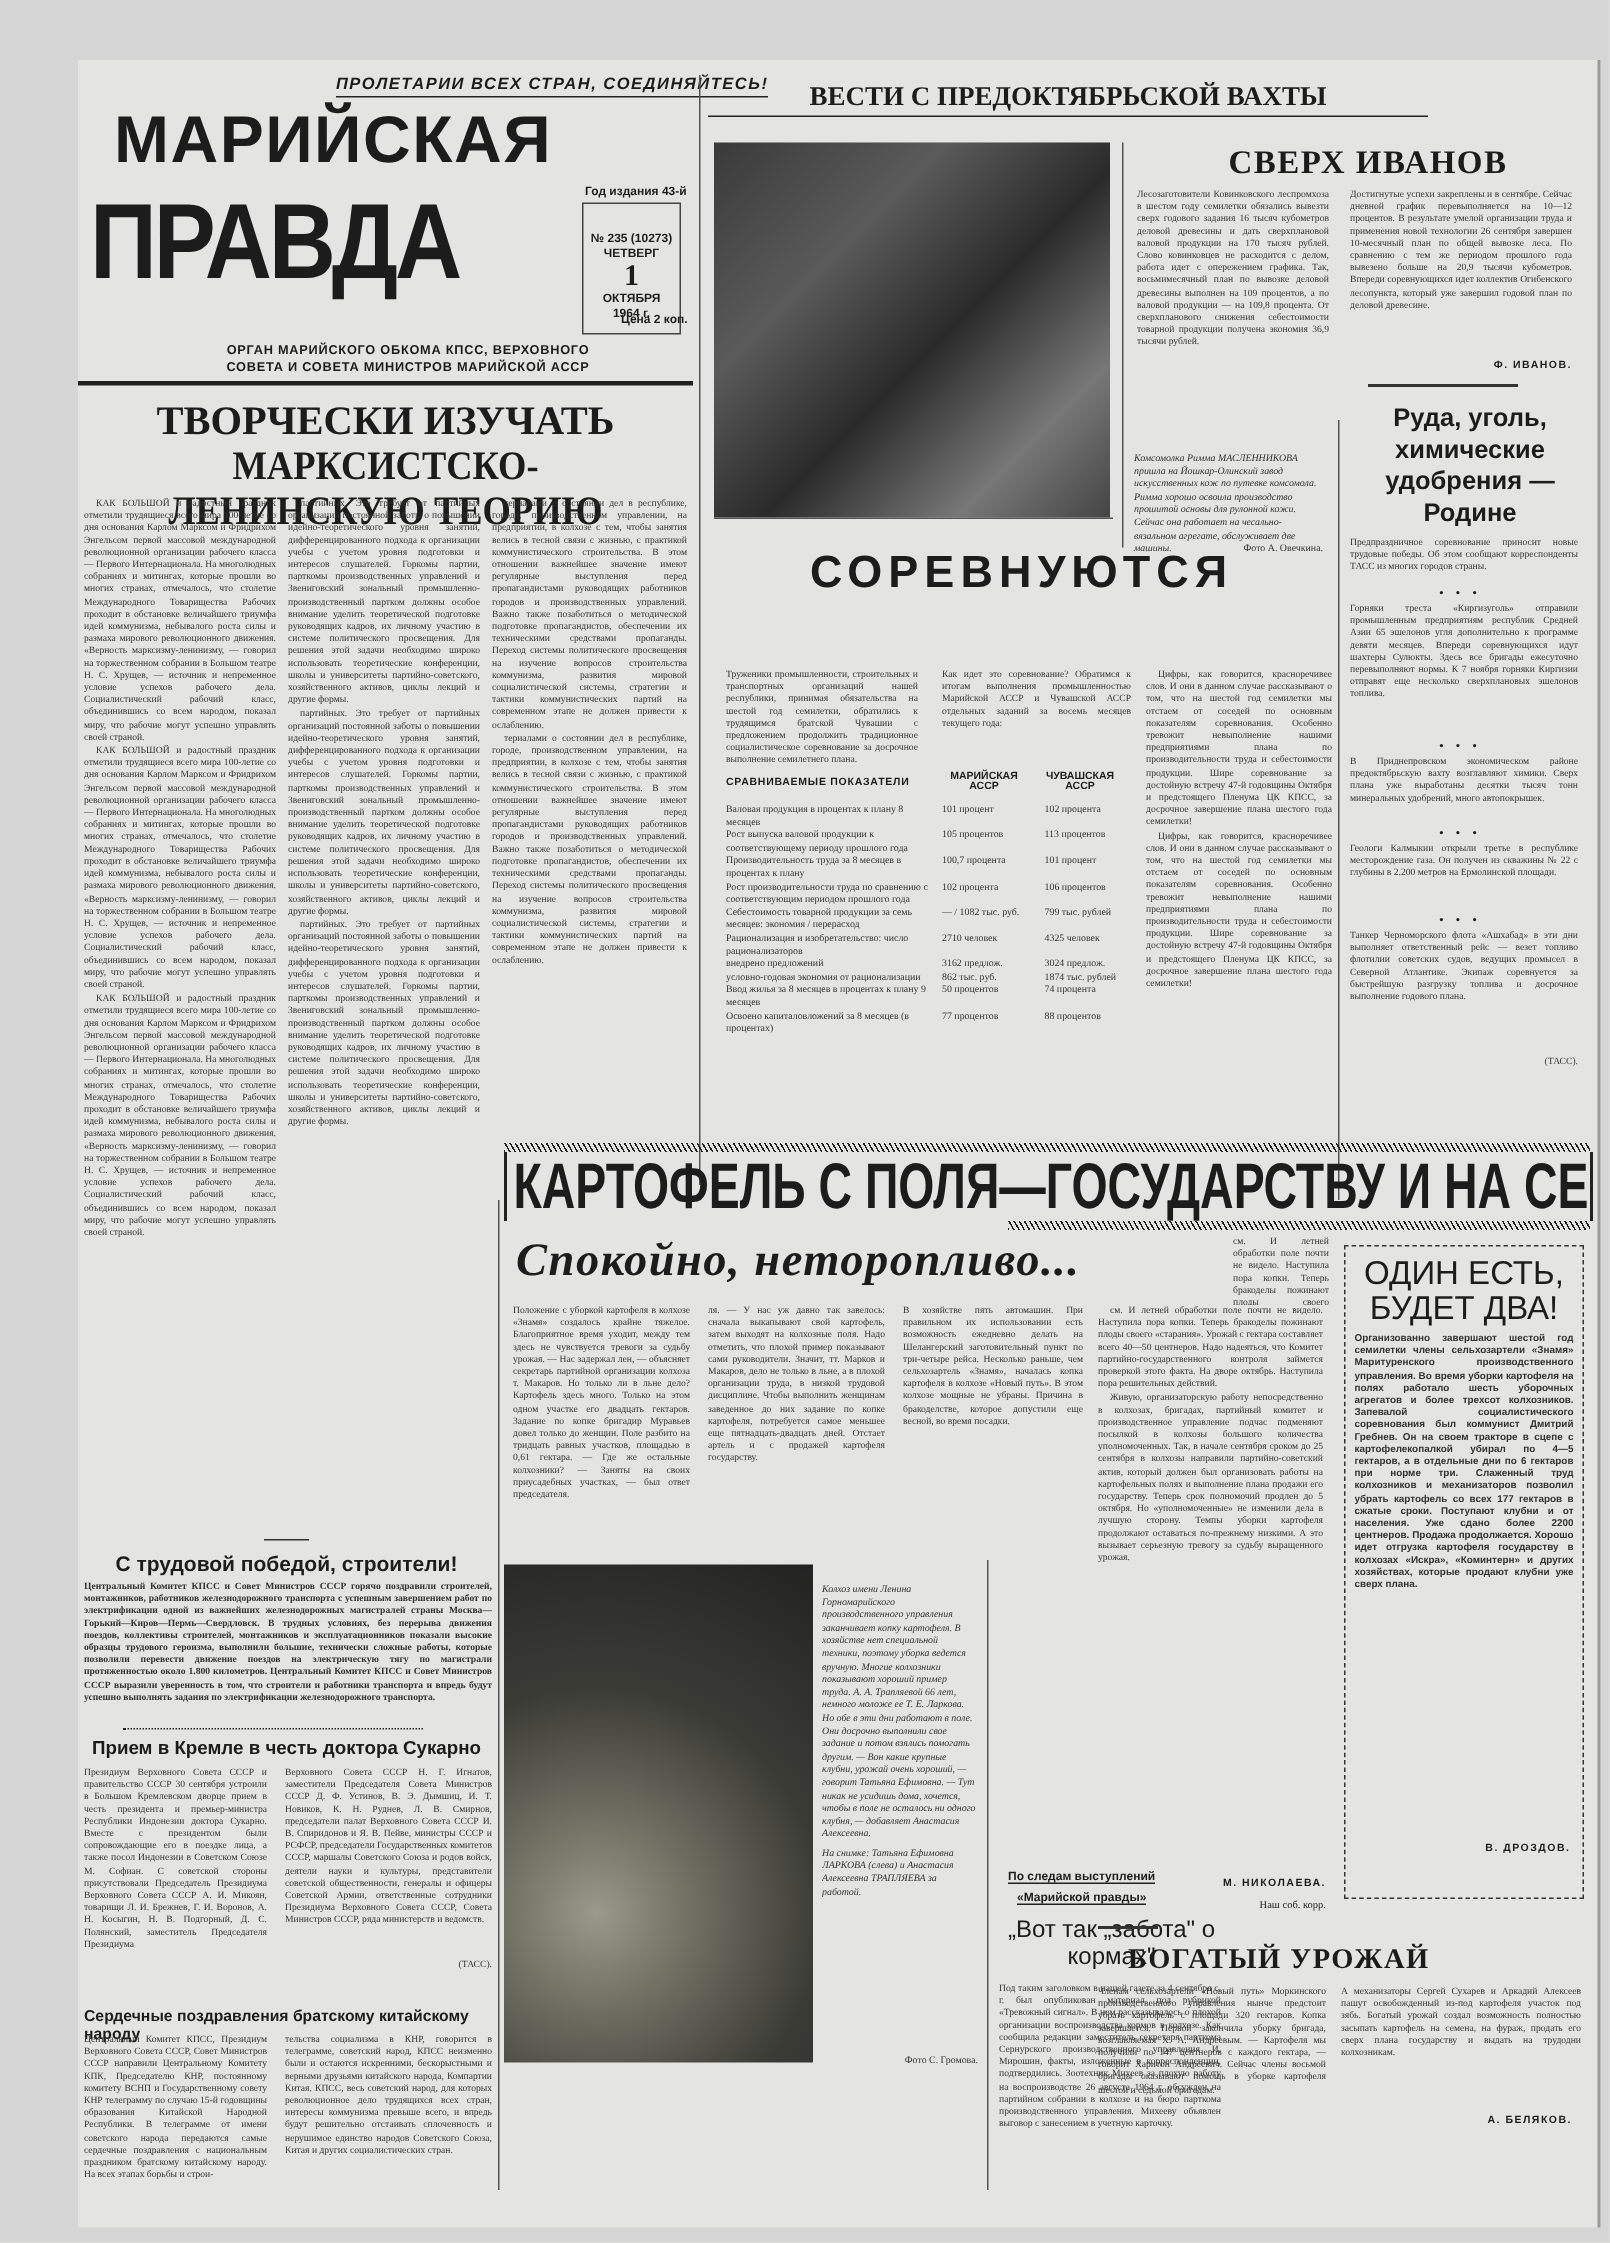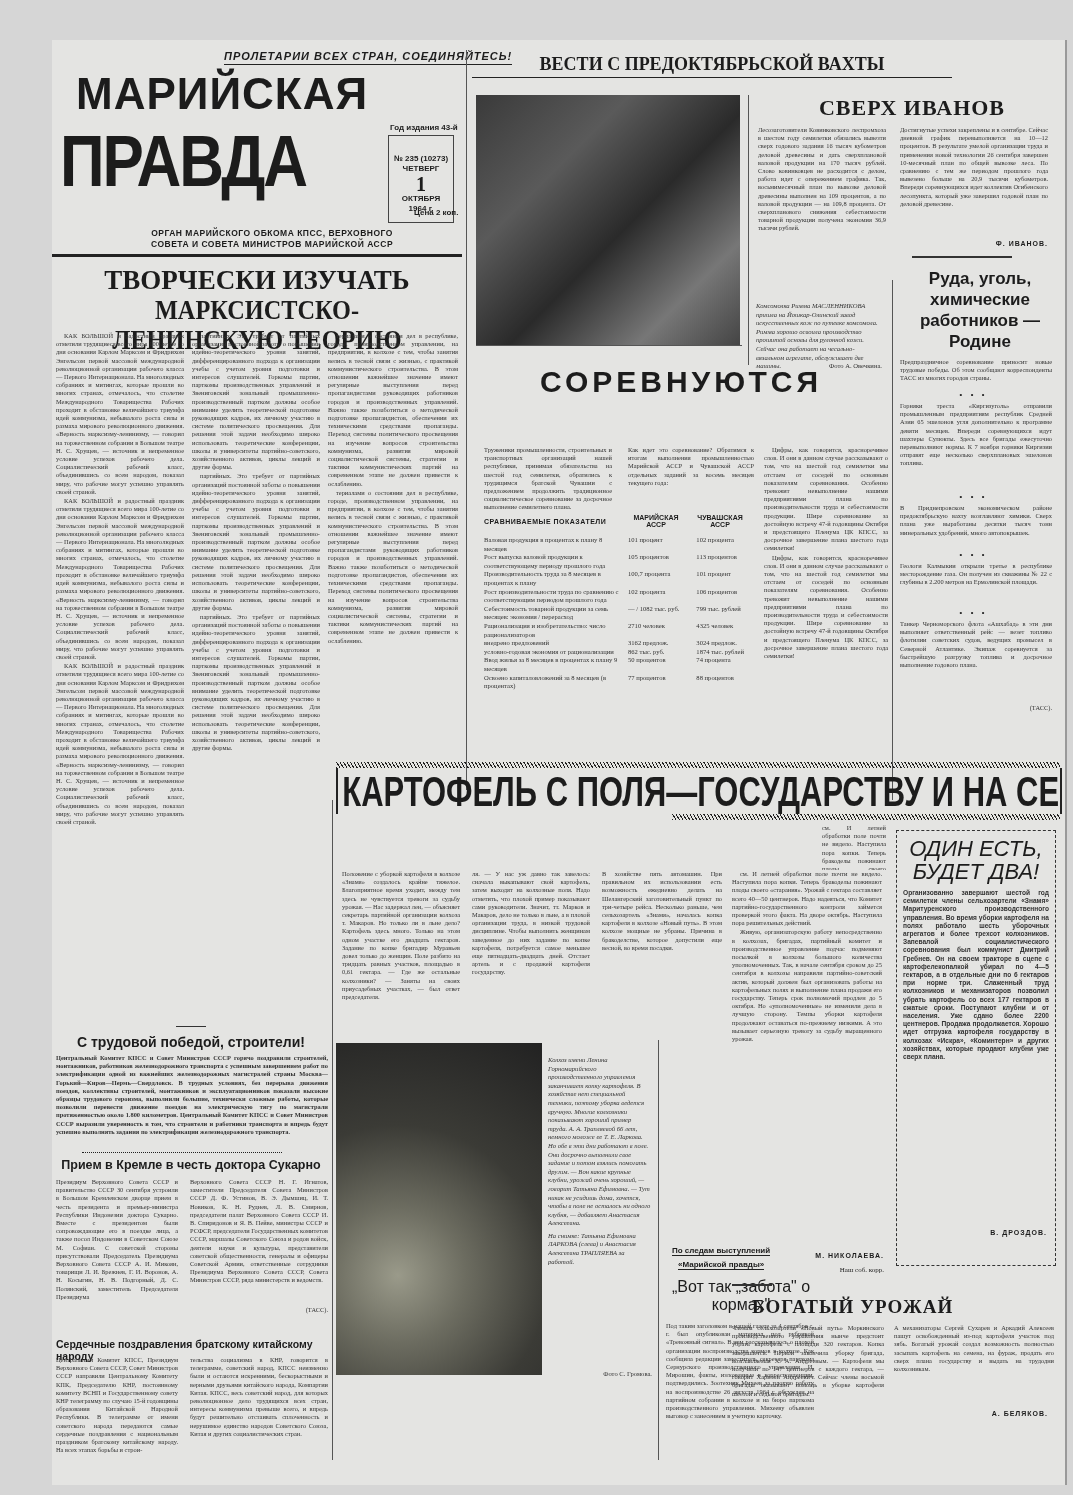--- a/index.html
+++ b/index.html
@@ -75,21 +75,21 @@
   <div class="abs caption" style="left:704px;top:262px;width:126px;">Комсомолка Римма МАСЛЕННИКОВА пришла на Йошкар-Олинский завод искусственных кож по путевке комсомола. Римма хорошо освоила производство прошитой основы для рулонной кожи. Сейчас она работает на чесально-вязальном агрегате, обслуживает две машины.</div>
   <div class="abs caption" style="left:704px;top:322px;width:126px;text-align:right;font-style:normal;">Фото А. Овечкина.</div>
 
   <div class="abs hl1" style="left:700px;top:55px;width:320px;font-size:22px;letter-spacing:1px;">СВЕРХ ИВАНОВ</div>
   <div class="abs col" style="left:706px;top:86px;width:128px;height:150px;">Лесозаготовители Ковинковского леспромхоза в шестом году семилетки обязались вывезти сверх годового задания 16 тысяч кубометров деловой древесины и дать сверхплановой валовой продукции на 170 тысяч рублей. Слово ковинковцев не расходится с делом, работа идет с опережением графика. Так, восьмимесячный план по вывозке деловой древесины выполнен на 109 процентов, а по валовой продукции — на 109,8 процента. От сверхпланового снижения себестоимости товарной продукции получена экономия 36,9 тысячи рублей.</div>
   <div class="abs col" style="left:848px;top:86px;width:148px;height:112px;">Достигнутые успехи закреплены и в сентябре. Сейчас дневной график перевыполняется на 10—12 процентов. В результате умелой организации труда и применения новой технологии 26 сентября завершен 10-месячный план по общей вывозке леса. По сравнению с тем же периодом прошлого года вывезено больше на 20,9 тысячи кубометров. Впереди соревнующихся идет коллектив Огибенского лесопункта, который уже завершил годовой план по деловой древесине.</div>
   <div class="abs sign" style="left:848px;top:200px;width:148px;">Ф. ИВАНОВ.</div>
   <div class="abs vline" style="left:840px;top:240px;height:520px;"></div>
   <div class="abs" style="left:860px;top:216px;width:100px;border-top:2px solid #333;"></div>
 
-  <div class="abs hl1" style="left:848px;top:228px;width:160px;font-size:17px;line-height:21px;font-family:'Liberation Sans',sans-serif;">Руда, уголь, химические работников — Родине</div>
+  <div class="abs hl1" style="left:848px;top:228px;width:160px;font-size:17px;line-height:21px;font-family:'Liberation Sans',sans-serif;">Руда, уголь, химические удобрения — Родине</div>
   <div class="abs col" style="left:848px;top:318px;width:152px;">Предпраздничное соревнование приносит новые трудовые победы. Об этом сообщают корреспонденты ТАСС из многих городов страны.</div>
   <div class="abs dots" style="left:848px;top:350px;width:152px;">•••</div>
   <div class="abs col" style="left:848px;top:362px;width:152px;height:84px;">Горняки треста «Киргизуголь» отправили промышленным предприятиям республик Средней Азии 65 эшелонов угля дополнительно к программе девяти месяцев. Впереди соревнующихся идут шахтеры Сулюкты. Здесь все бригады ежесуточно перевыполняют нормы. К 7 ноября горняки Киргизии отправят еще несколько сверхплановых эшелонов топлива.</div>
   <div class="abs dots" style="left:848px;top:452px;width:152px;">•••</div>
   <div class="abs col" style="left:848px;top:464px;width:152px;height:45px;">В Приднепровском экономическом районе предоктябрьскую вахту возглавляют химики. Сверх плана уже выработаны десятки тысяч тонн минеральных удобрений, много автопокрышек.</div>
   <div class="abs dots" style="left:848px;top:510px;width:152px;">•••</div>
   <div class="abs col" style="left:848px;top:522px;width:152px;height:45px;">Геологи Калмыкии открыли третье в республике месторождение газа. Он получен из скважины № 22 с глубины в 2.200 метров на Ермолинской площади.</div>
   <div class="abs dots" style="left:848px;top:568px;width:152px;">•••</div>
   <div class="abs col" style="left:848px;top:580px;width:152px;height:82px;">Танкер Черноморского флота «Ашхабад» в эти дни выполняет ответственный рейс — везет топливо флотилии советских судов, ведущих промысел в Северной Атлантике. Экипаж соревнуется за быстрейшую разгрузку топлива и досрочное выполнение годового плана.</div>
   <div class="abs col" style="left:848px;top:664px;width:152px;text-align:right;">(ТАСС).</div>
@@ -158,20 +158,21 @@
       <p>Цифры, как говорится, красноречивее слов. И они в данном случае рассказывают о том, что на шестой год семилетки мы отстаем от соседей по основным показателям соревнования. Особенно тревожит невыполнение нашими предприятиями плана по производительности труда и себестоимости продукции. Шире соревнование за достойную встречу 47-й годовщины Октября и предстоящего Пленума ЦК КПСС, за досрочное завершение плана шестого года семилетки!</p>
       <p>Цифры, как говорится, красноречивее слов. И они в данном случае рассказывают о том, что на шестой год семилетки мы отстаем от соседей по основным показателям соревнования. Особенно тревожит невыполнение нашими предприятиями плана по производительности труда и себестоимости продукции. Шире соревнование за достойную встречу 47-й годовщины Октября и предстоящего Пленума ЦК КПСС, за досрочное завершение плана шестого года семилетки!</p>
     </div>
 
   <div class="abs hatch" style="left:284px;top:722px;width:724px;"></div>
   <div class="abs" style="left:284px;top:728px;width:722px;height:46px;border-left:2px solid #222;border-right:2px solid #222;overflow:hidden;">
     <div class="condensed" style="font-size:43px;line-height:46px;padding-left:6px;transform:scaleX(.72);">КАРТОФЕЛЬ С ПОЛЯ—ГОСУДАРСТВУ И НА СЕМЕНА</div>
   </div>
   <div class="abs hatch" style="left:620px;top:774px;width:388px;"></div>
 
+  <div class="abs" style="left:292px;top:782px;font-family:'Liberation Serif',serif;font-style:italic;font-weight:bold;font-size:31px;letter-spacing:1px;">Спокойно, неторопливо...</div>
   <div class="abs col" style="left:290px;top:830px;width:118px;height:160px;">Положение с уборкой картофеля в колхозе «Знамя» создалось крайне тяжелое. Благоприятное время уходит, между тем здесь не чувствуется тревоги за судьбу урожая. — Нас задержал лен, — объясняет секретарь партийной организации колхоза т. Макаров. Но только ли в льне дело? Картофель здесь много. Только на этом одном участке его двадцать гектаров. Задание по копке бригадир Муравьев довел только до женщин. Поле разбито на тридцать равных участков, площадью в 0,61 гектара. — Где же остальные колхозники? — Заняты на своих приусадебных участках, — был ответ председателя.</div>
   <div class="abs col" style="left:420px;top:830px;width:118px;height:160px;">ля. — У нас уж давно так завелось: сначала выкапывают свой картофель, затем выходят на колхозные поля. Надо отметить, что плохой пример показывают сами руководители. Значит, тт. Марков и Макаров, дело не только в льне, а в плохой организации труда, в низкой трудовой дисциплине. Чтобы выполнить женщинам заведенное до них задание по копке картофеля, потребуется самое меньшее еще пятнадцать-двадцать дней. Отстает артель и с продажей картофеля государству.</div>
   <div class="abs col" style="left:550px;top:830px;width:120px;height:210px;">В хозяйстве пять автомашин. При правильном их использовании есть возможность ежедневно делать на Шелангерский заготовительный пункт по три-четыре рейса. Несколько раньше, чем сельхозартель «Знамя», началась копка картофеля в колхозе «Новый путь». В этом колхозе мощные не убраны. Причина в бракоделстве, которое допустили еще весной, во время посадки.</div>
   <div class="abs col" style="left:770px;top:784px;width:64px;height:46px;">см. И летней обработки поле почти не видело. Наступила пора копки. Теперь бракоделы пожинают плоды своего «старания». Урожай с гектара составляет всего 40—50 центнеров. Надо надеяться, что Комитет партийно-государственного контроля займется проверкой этого факта. На дворе октябрь. Наступила пора решительных действий.</div>
   <div class="abs col" style="left:680px;top:830px;width:150px;height:360px;">
       <p>см. И летней обработки поле почти не видело. Наступила пора копки. Теперь бракоделы пожинают плоды своего «старания». Урожай с гектара составляет всего 40—50 центнеров. Надо надеяться, что Комитет партийно-государственного контроля займется проверкой этого факта. На дворе октябрь. Наступила пора решительных действий.</p>
       <p>Живую, организаторскую работу непосредственно в колхозах, бригадах, партийный комитет и производственное управление подчас подменяют посылкой в колхозы большого количества уполномоченных. Так, в начале сентября сроком до 25 сентября в колхозы направили партийно-советский актив, который должен был организовать работы на картофельных полях и выполнение плана продажи его государству. Теперь срок полномочий продлен до 5 октября. Но «уполномоченные» не изменили дела в лучшую сторону. Темпы уборки картофеля продолжают оставаться по-прежнему низкими. А это вызывает серьезную тревогу за судьбу выращенного урожая.</p>
     </div>
 
   <div class="abs photo2" style="left:284px;top:1003px;width:206px;height:332px;"></div>
@@ -184,21 +185,21 @@
   <div class="abs vline" style="left:606px;top:1000px;height:420px;"></div>
   <div class="abs" style="left:620px;top:1206px;font-family:'Liberation Sans',sans-serif;font-weight:bold;font-size:8px;border-bottom:1px solid #222;">По следам выступлений</div>
   <div class="abs" style="left:626px;top:1220px;font-family:'Liberation Sans',sans-serif;font-weight:bold;font-size:8px;border-bottom:1px solid #222;">«Марийской правды»</div>
   <div class="abs" style="left:614px;top:1238px;width:150px;text-align:center;font-family:'Liberation Sans',sans-serif;font-size:16px;line-height:18px;">„Вот так „забота" о кормах"</div>
   <div class="abs col" style="left:614px;top:1282px;width:148px;height:150px;">Под таким заголовком в нашей газете за 4 сентября с. г. был опубликован материал под рубрикой «Тревожный сигнал». В нем рассказывалось о плохой организации воспроизводства кормов в колхозе. Как сообщила редакции заместитель секретаря парткома Сернурского производственного управления И. Мирошин, факты, изложенные в корреспонденции, подтвердились. Зоотехник Михеев за плохую работу на воспроизводстве 26 августа 1964 г. обсужден на партийном собрании в колхозе и на бюро парткома производственного управления. Михееву объявлен выговор с занесением в учетную карточку.</div>
 
   <div class="abs sign" style="left:680px;top:1212px;width:152px;">М. НИКОЛАЕВА.</div>
   <div class="abs" style="left:680px;top:1226px;width:152px;text-align:right;font-size:7px;">Наш соб. корр.</div>
 
   <div class="abs box" style="left:844px;top:790px;width:158px;height:434px;">
-    <div style="font-family:'Liberation Sans',sans-serif;font-size:22px;line-height:23px;text-align:center;padding-top:6px;font-style:italic;">ОДИН ЕСТЬ, БУДЕТ ДВА!</div>
+    <div style="font-family:'Liberation Sans',sans-serif;font-size:22px;line-height:23px;text-align:center;padding-top:6px;">ОДИН ЕСТЬ, БУДЕТ ДВА!</div>
     <div class="col" style="margin:6px 6px 0;font-family:'Liberation Sans',sans-serif;font-weight:bold;height:340px;font-size:6.6px;">Организованно завершают шестой год семилетки члены сельхозартели «Знамя» Маритуренского производственного управления. Во время уборки картофеля на полях работало шесть уборочных агрегатов и более трехсот колхозников. Запевалой социалистического соревнования был коммунист Дмитрий Гребнев. Он на своем тракторе в сцепе с картофелекопалкой убирал по 4—5 гектаров, а в отдельные дни по 6 гектаров при норме три. Слаженный труд колхозников и механизаторов позволил убрать картофель со всех 177 гектаров в сжатые сроки. Поступают клубни и от населения. Уже сдано более 2200 центнеров. Продажа продолжается. Хорошо идет отгрузка картофеля государству в колхозах «Искра», «Коминтерн» и других хозяйствах, которые продают клубни уже сверх плана.</div>
     <div class="sign" style="margin-right:8px;">В. ДРОЗДОВ.</div>
   </div>
 
   <div class="abs" style="left:680px;top:1244px;width:40px;border-top:2px solid #333;"></div>
   <div class="abs" style="left:700px;top:1256px;font-family:'Liberation Serif',serif;font-weight:900;font-size:19px;letter-spacing:1px;">БОГАТЫЙ УРОЖАЙ</div>
   <div class="abs col" style="left:680px;top:1284px;width:152px;height:140px;">Членам сельхозартели «Новый путь» Моркинского производственного управления нынче предстоит убрать картофель с площади 320 гектаров. Копка завершается. Первой закончила уборку бригада, возглавляемая Х. А. Андреевым. — Картофеля мы получили по 147 центнеров с каждого гектара, — говорит Харитон Андреевич. Сейчас члены восьмой бригады оказывают помощь в уборке картофеля шестой и седьмой бригадам.</div>
   <div class="abs col" style="left:842px;top:1284px;width:160px;height:84px;">А механизаторы Сергей Сухарев и Аркадий Алексеев пашут освобожденный из-под картофеля участок под зябь. Богатый урожай создал возможность полностью засыпать картофель на семена, на фураж, продать его сверх плана государству и выдать на трудодни колхозникам.</div>
   <div class="abs sign" style="left:842px;top:1370px;width:154px;">А. БЕЛЯКОВ.</div>
 

